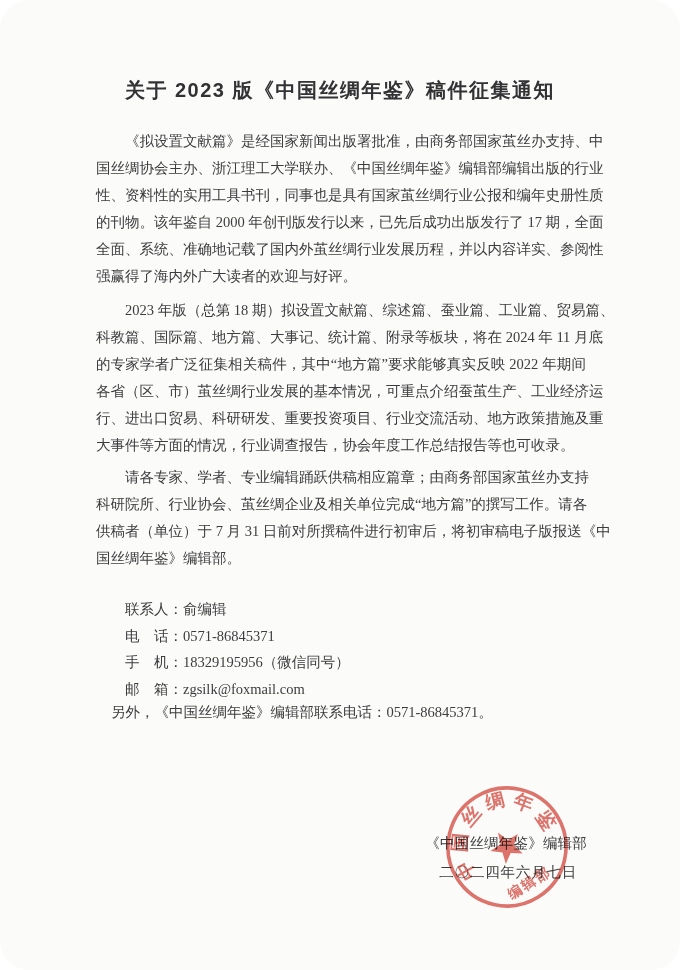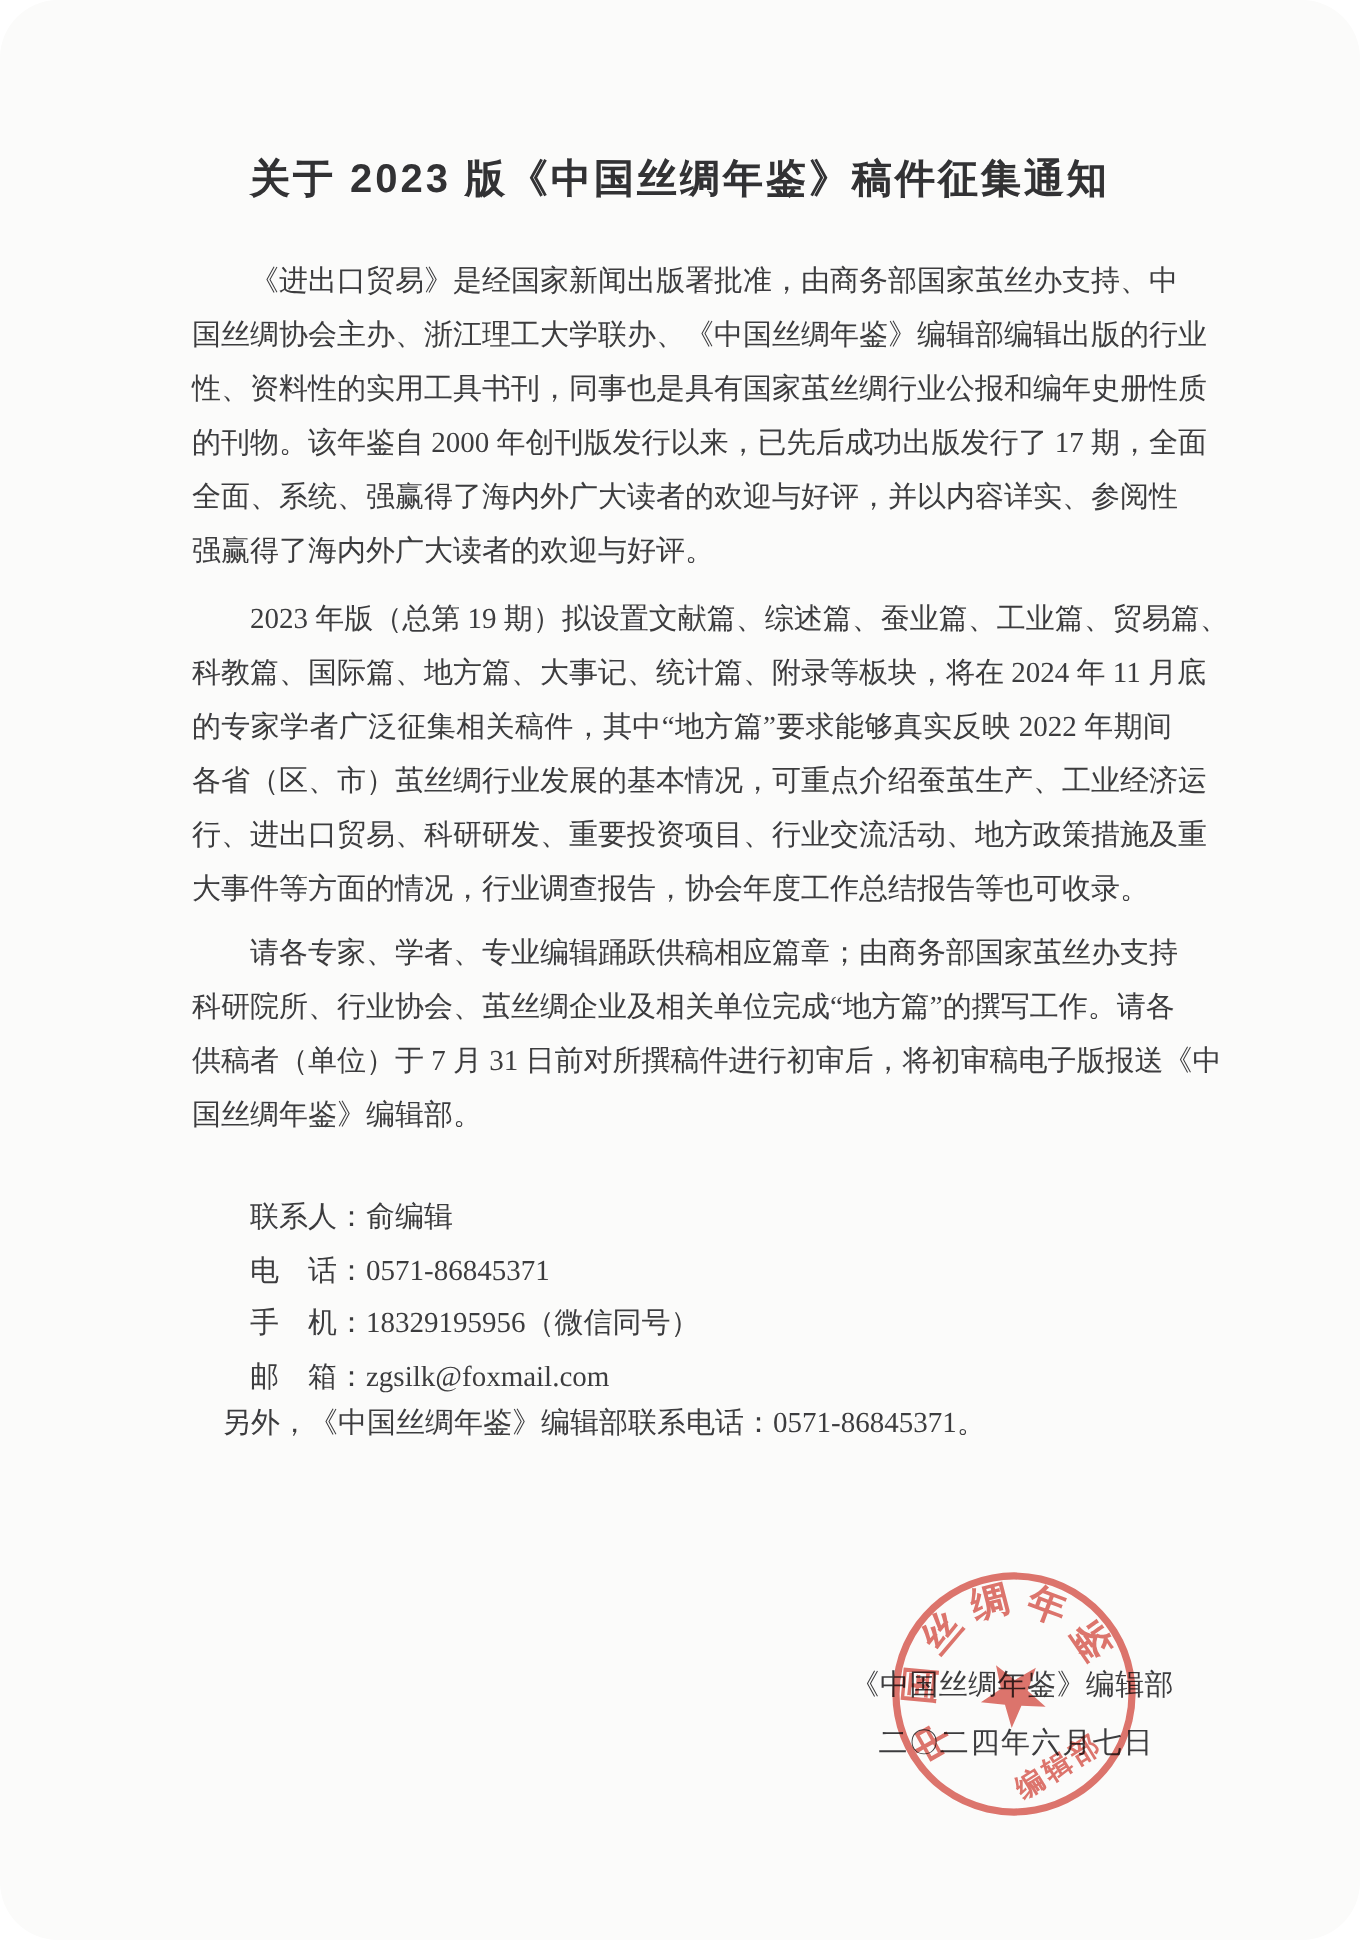--- a/index.html
+++ b/index.html
@@ -88,30 +88,30 @@
 <body>
 
 <div class="page">
 
   <div class="doc-title">关于 2023 版《中国丝绸年鉴》稿件征集通知</div>
 
   <div class="doc-body">
 
 
     <div class="para">
-      <div class="line indent">《进出口贸易》是经国家新闻出版署批准，由商务部国家茧丝办支持、中</div>
+      <div class="line indent">《拟设置文献篇》是经国家新闻出版署批准，由商务部国家茧丝办支持、中</div>
       <div class="line">国丝绸协会主办、浙江理工大学联办、《中国丝绸年鉴》编辑部编辑出版的行业</div>
       <div class="line">性、资料性的实用工具书刊，同事也是具有国家茧丝绸行业公报和编年史册性质</div>
       <div class="line">的刊物。该年鉴自 2000 年创刊版发行以来，已先后成功出版发行了 17 期，全面</div>
-      <div class="line">全面、系统、强赢得了海内外广大读者的欢迎与好评，并以内容详实、参阅性</div>
+      <div class="line">全面、系统、准确地记载了国内外茧丝绸行业发展历程，并以内容详实、参阅性</div>
       <div class="line short">强赢得了海内外广大读者的欢迎与好评。</div>
     </div>
 
     <div class="para para-2">
-      <div class="line indent">2023 年版（总第 19 期）拟设置文献篇、综述篇、蚕业篇、工业篇、贸易篇、</div>
+      <div class="line indent">2023 年版（总第 18 期）拟设置文献篇、综述篇、蚕业篇、工业篇、贸易篇、</div>
       <div class="line">科教篇、国际篇、地方篇、大事记、统计篇、附录等板块，将在 2024 年 11 月底</div>
       <div class="line">的专家学者广泛征集相关稿件，其中“地方篇”要求能够真实反映 2022 年期间</div>
       <div class="line">各省（区、市）茧丝绸行业发展的基本情况，可重点介绍蚕茧生产、工业经济运</div>
       <div class="line">行、进出口贸易、科研研发、重要投资项目、行业交流活动、地方政策措施及重</div>
       <div class="line short">大事件等方面的情况，行业调查报告，协会年度工作总结报告等也可收录。</div>
     </div>
 
     <div class="para para-3">
       <div class="line indent">请各专家、学者、专业编辑踊跃供稿相应篇章；由商务部国家茧丝办支持</div>
       <div class="line">科研院所、行业协会、茧丝绸企业及相关单位完成“地方篇”的撰写工作。请各</div>

